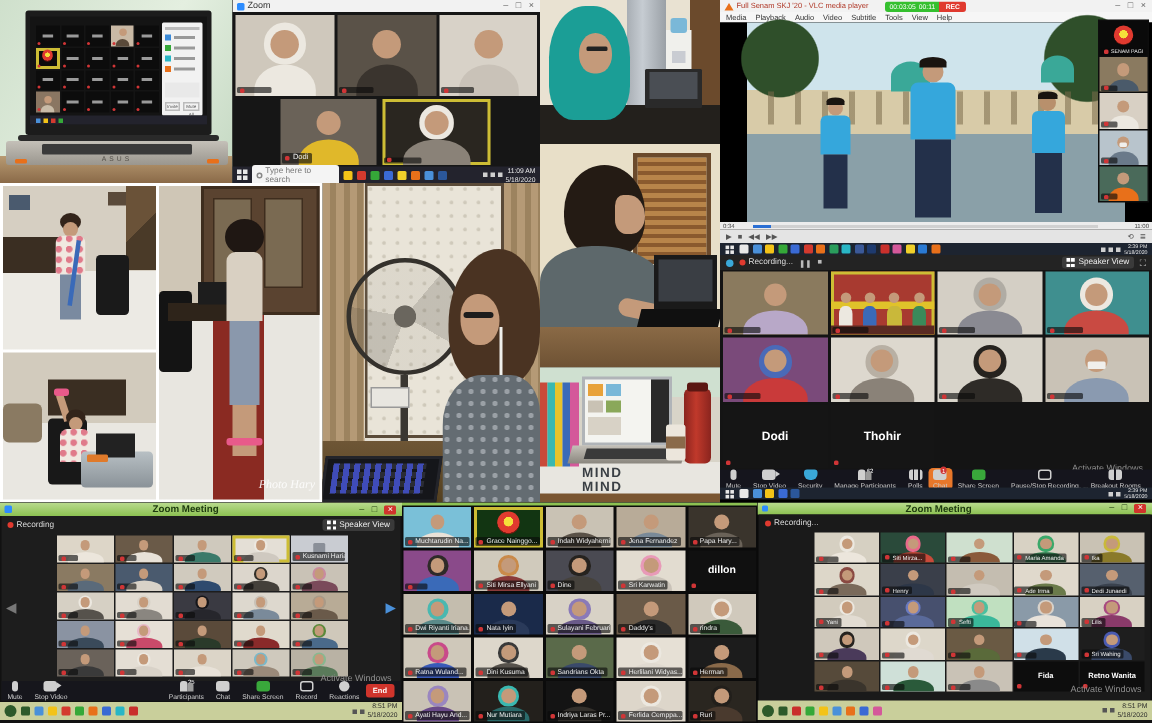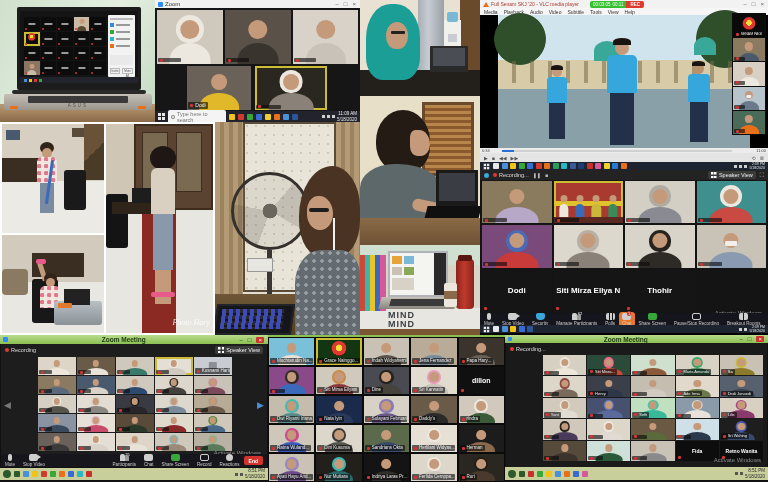--- a/index.html
+++ b/index.html
@@ -601,24 +601,20 @@
           </div>
           <div class="zt-lbl" style="font-size:5px;width:34%;height:4px;">
             <div class="micdot"></div>
           </div>
         </div>
         <div class="zt" style="background:#151515">
           <span class="zt-txt" style="font-size: 8px;">Dodi</span>
           <div class="micdot" style="position:absolute;left:2px;bottom:2px;"></div>
         </div>
         <div class="zt" style="background:#151515">
-          <span class="zt-txt" style="font-size: 8px;">Siti Mirza Ellya N</span>
-          <div class="micdot" style="position:absolute;left:2px;bottom:2px;"></div>
-        </div>
-        <div class="zt" style="background:#151515">
           <span class="zt-txt" style="font-size: 8px;">Thohir</span>
           <div class="micdot" style="position:absolute;left:2px;bottom:2px;"></div>
         </div>
       </div>
     <div class="wm" style="right:6px;top:130px;">
       <span class="l1">Activate Windows</span>
       <span class="l2">Go to Settings to activate Windows</span>
     </div>
     <div id="dodi-toolbar" class="ztb" style="top:143px;height:12px;">
         <div class="tb-item">

